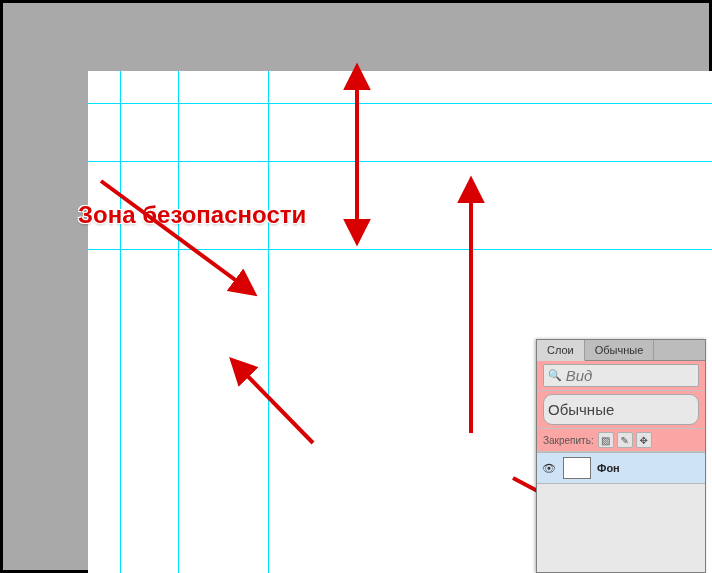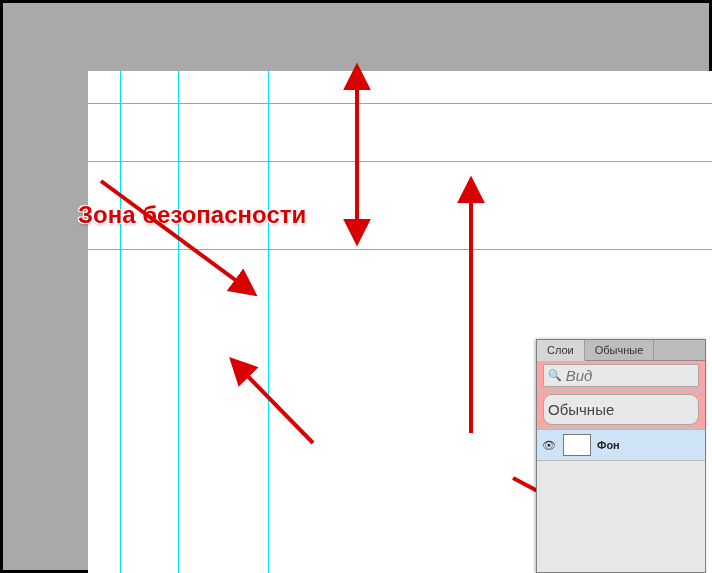--- a/index.html
+++ b/index.html
@@ -134,20 +134,28 @@
     </div>
     <div class="row">
       <div class="search">
         <span>🔍</span>
         <input placeholder="Вид" style="">
       </div>
     </div>
     <div class="row">
       <div class="sel">Обычные</div>
     </div>
+    <div class="row lockrow">
+      <span>Закрепить:</span>
+      <div class="lock-icons">
+        <span>▨</span>
+        <span>✎</span>
+        <span>✥</span>
+      </div>
+    </div>
     <div class="layers">
       <div class="layer">
         <div class="eye">👁</div>
         <div class="thumb"></div>
         <div class="layer-name">Фон</div>
       </div>
     </div>
   </div>
 
 </div>

